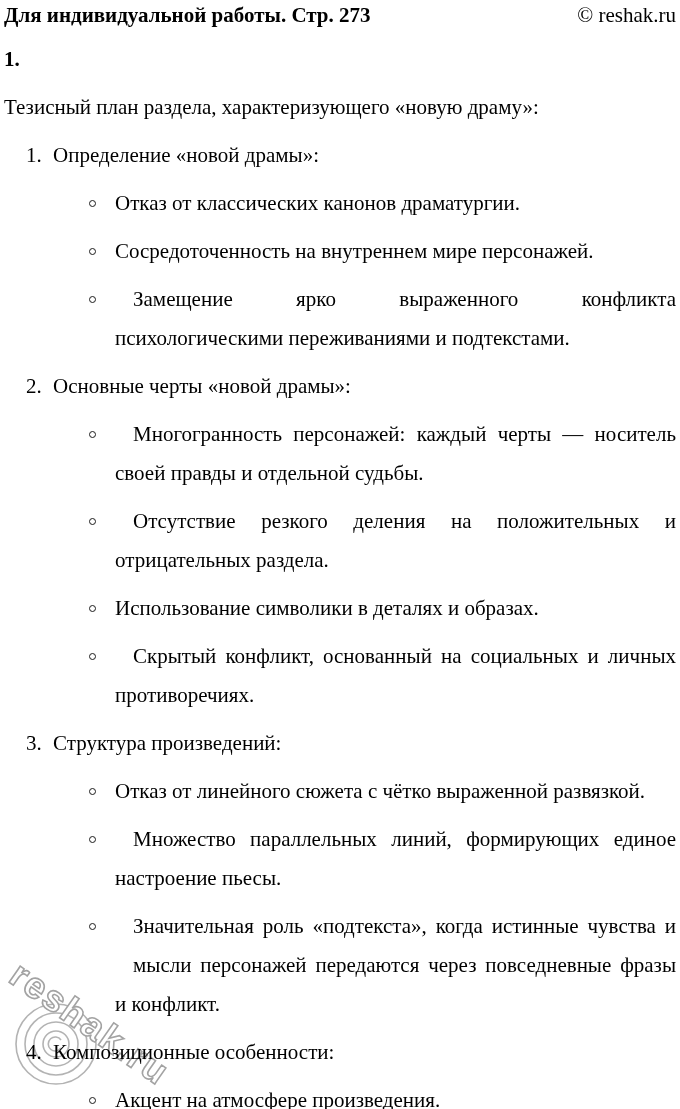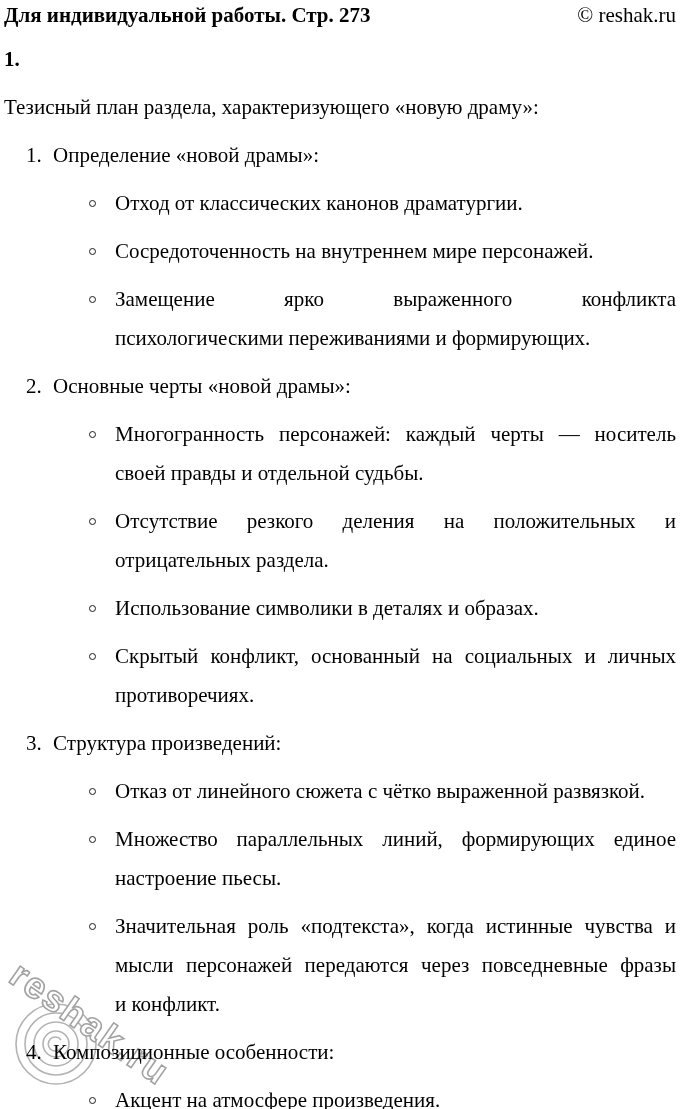--- a/index.html
+++ b/index.html
@@ -18,21 +18,21 @@
   .task-num{font-weight:bold;}
   .num-item{position:relative;padding-left:49px;}
   .num-marker{position:absolute;left:22px;font-weight:normal;}
   .bullet-item{position:relative;padding-left:111px;}
   .dot{
     position:absolute;left:85px;top:16px;width:7px;height:7px;
     border:1.3px solid #1c1c1c;border-radius:50%;box-sizing:border-box;
     display:inline-block;
   }
   .bl{line-height:39px;}
-  .jl{text-align:justify;text-align-last:justify;}
+  .jl{text-align:justify;text-align-last:justify;margin-left:18px;}
   
   .wm{position:absolute;z-index:0;left:0;top:0;width:680px;height:1109px;pointer-events:none;}
   .wm-text{
     position:absolute;left:14px;top:950px;
     font-family:"Liberation Sans","DejaVu Sans",sans-serif;
     font-weight:bold;font-size:37px;letter-spacing:2px;
     color:#ffffff;-webkit-text-stroke:1.6px #a3a3a3;
     transform:rotate(35deg);transform-origin:0 50%;
   }
   .wm-stamp{position:absolute;left:6px;top:994px;}
@@ -60,30 +60,30 @@
   </div>
 
   <div class="block task-num">1.</div>
 
   <div class="block bold">Тезисный план раздела, характеризующего «новую драму»:</div>
 
   <div>
       <div class="block num-item"><span class="num-marker">1.</span><span class="bold">Определение «новой драмы»:</span></div>
       <div class="block bullet-item">
         <span class="dot"></span>
-        <div class="bl">Отход от классических канонов драматургии.</div>
+        <div class="bl">Отказ от классических канонов драматургии.</div>
       </div>
       <div class="block bullet-item">
         <span class="dot"></span>
         <div class="bl">Сосредоточенность на внутреннем мире персонажей.</div>
       </div>
       <div class="block bullet-item">
         <span class="dot"></span>
         <div class="bl jl">Замещение ярко выраженного конфликта</div>
-        <div class="bl">психологическими переживаниями и формирующих.</div>
+        <div class="bl">психологическими переживаниями и подтекстами.</div>
       </div>
       <div class="block num-item"><span class="num-marker">2.</span><span class="bold">Основные черты «новой драмы»:</span></div>
       <div class="block bullet-item">
         <span class="dot"></span>
         <div class="bl jl">Многогранность персонажей: каждый черты — носитель</div>
         <div class="bl">своей правды и отдельной судьбы.</div>
       </div>
       <div class="block bullet-item">
         <span class="dot"></span>
         <div class="bl jl">Отсутствие резкого деления на положительных и</div>

